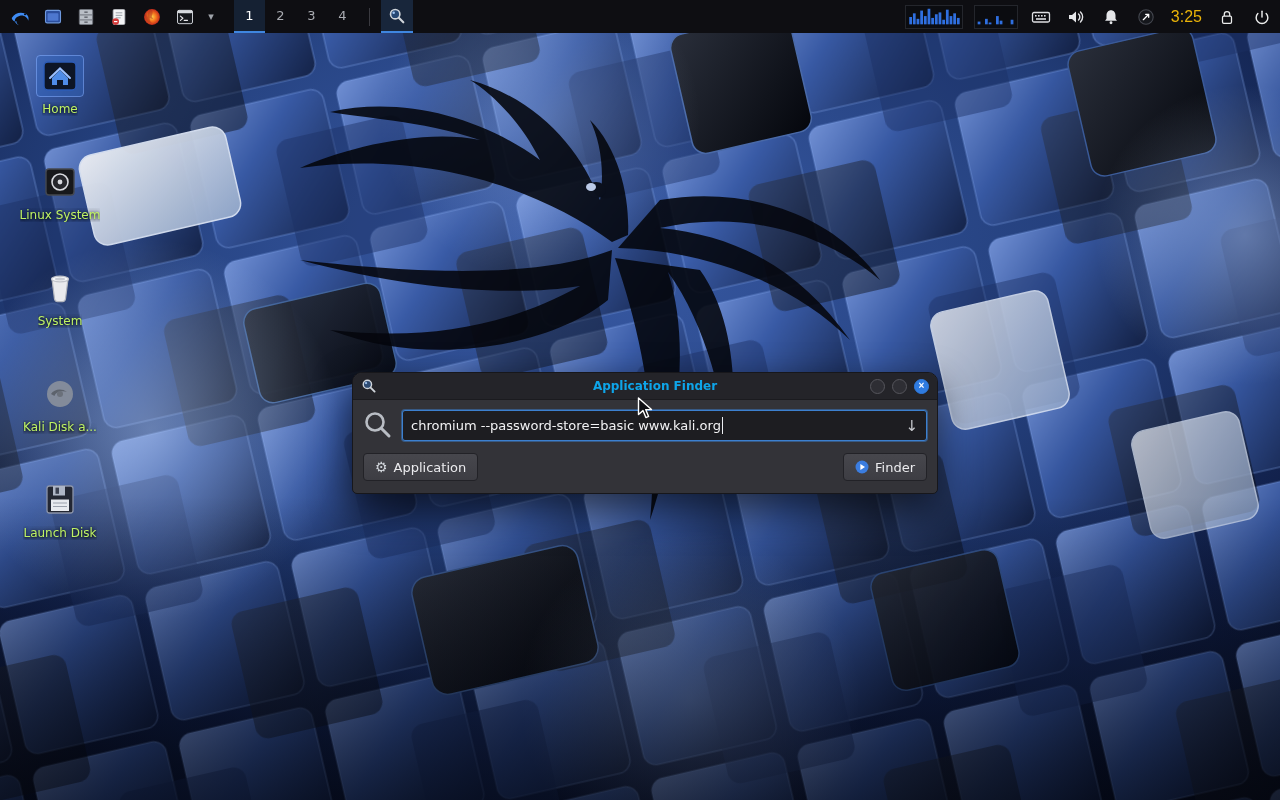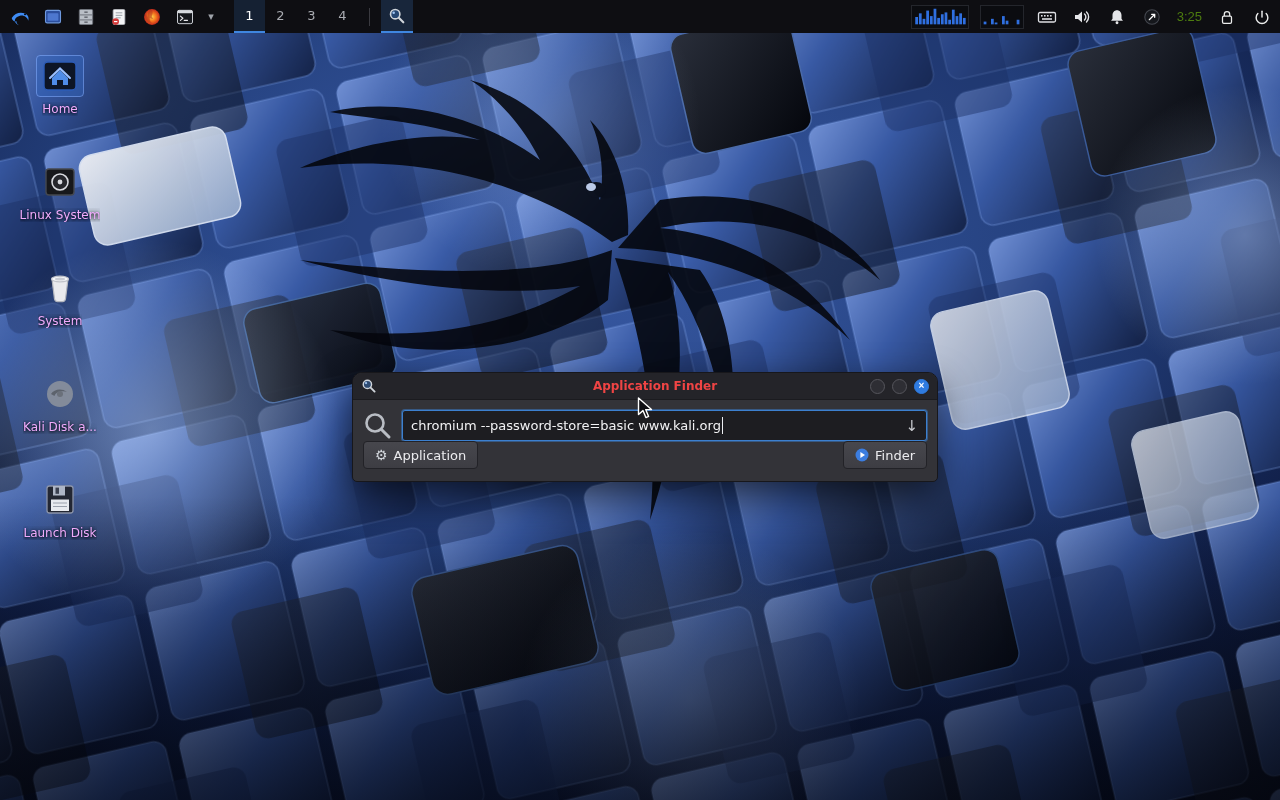--- a/index.html
+++ b/index.html
@@ -20,47 +20,47 @@
   .ws { width: 31px; height: 33px; display: flex; align-items: center; justify-content: center;
     background: transparent; border: 0; border-bottom: 2px solid transparent;
     color: #a9abb1; font-size: 13px; font-family: "DejaVu Sans", sans-serif; }
   .ws.active { color: #ffffff; border-bottom-color: #3f86e0; background: rgba(63,134,224,.16); }
   .task-btn { width: 32px; height: 33px; display: flex; align-items: center; justify-content: center;
     background: rgba(63,134,224,.20); border: 0; border-bottom: 2px solid #3f86e0; }
   .p-right { margin-left: auto; display: flex; align-items: center; gap: 11px; }
   .graph { background: #0b0c10; border: 1px solid #24262c; height: 24px; display: block; }
   .p-icon { background: transparent; border: 0; display: flex; align-items: center; justify-content: center;
     width: 24px; height: 27px; }
-  .clock { color: #4d7c0f; font-size: 13px; padding: 0 2px; background: transparent; border: 0; }
+  .clock { color: #eab308; font-size: 16px; padding: 0 2px; background: transparent; border: 0; }
 
   
   .dicon { position: absolute; left: 12px; width: 96px; z-index: 1; display: flex;
     flex-direction: column; align-items: center; gap: 6px; }
   .dicon-img { width: 46px; height: 40px; display: flex; align-items: center; justify-content: center;
     border-radius: 3px; }
   .dicon-img.selected { background: rgba(52,101,191,0.45); outline: 1px solid rgba(125,170,255,0.6); }
-  .dicon-label { color: #f0abfc; font-size: 12px; text-align: center; max-width: 96px;
+  .dicon-label { color: #bef264; font-size: 12px; text-align: center; max-width: 96px;
     white-space: nowrap; overflow: hidden; text-overflow: ellipsis;
     text-shadow: 0 1px 3px rgba(0,0,0,0.95), 0 0 6px rgba(0,0,0,0.7); }
 
   
   #finder { position: absolute; left: 352px; top: 372px; width: 586px; z-index: 5;
     background: #333338; border: 1px solid #17171b; border-radius: 10px 10px 5px 5px;
     box-shadow: 0 16px 38px rgba(0,0,0,0.65); }
   .titlebar { height: 27px; background: #242429; border-radius: 9px 9px 0 0; display: flex;
     align-items: center; padding: 0 8px; position: relative; border-bottom: 1px solid #1b1b1f; }
   .title-text { position: absolute; left: 0; right: 0; text-align: center; font-size: 12px;
-    font-weight: bold; color: #ef4444; pointer-events: none; padding-left: 20px; }
+    font-weight: bold; color: #0ea5e9; pointer-events: none; padding-left: 20px; }
   .win-btns { margin-left: auto; display: flex; align-items: center; z-index: 2; }
   .wbtn { width: 15px; height: 15px; border-radius: 50%; background: #2e2e34;
     border: 1px solid #55555c; margin-left: 7px; display: flex; align-items: center;
     justify-content: center; font-size: 10px; line-height: 1; color: transparent; }
   .wbtn.close { background: #2f7be0; border-color: #2f7be0; color: #ffffff; font-weight: bold; }
   .finder-body { padding: 10px 10px 12px 10px; }
-  .search-row { display: flex; align-items: center; gap: 9px; }
+  .search-row { display: flex; align-items: flex-start; gap: 9px; margin-bottom: 12px; }
   .entry { flex: 1; height: 31px; background: #1d1d21; border: 1px solid #3c80cf;
     box-shadow: 0 0 0 1px rgba(60,128,207,0.5); border-radius: 3px; display: flex;
     align-items: center; padding: 0 8px; color: #f2f2f4; font-size: 13px; }
   .entry-text { white-space: nowrap; overflow: hidden; }
   .caret { width: 1.5px; height: 17px; background: #eceef2; margin-left: 1px;
     animation: blink 1.1s steps(2) infinite; }
   @keyframes blink { 0%,49% { opacity: 1; } 50%,100% { opacity: 0; } }
   .entry-arrow { margin-left: auto; color: #c6c8cd; font-size: 15px; }
   .btn-row { display: flex; justify-content: space-between; }
   .gtk-btn { display: inline-flex; align-items: center; gap: 6px; height: 28px; padding: 0 11px;

